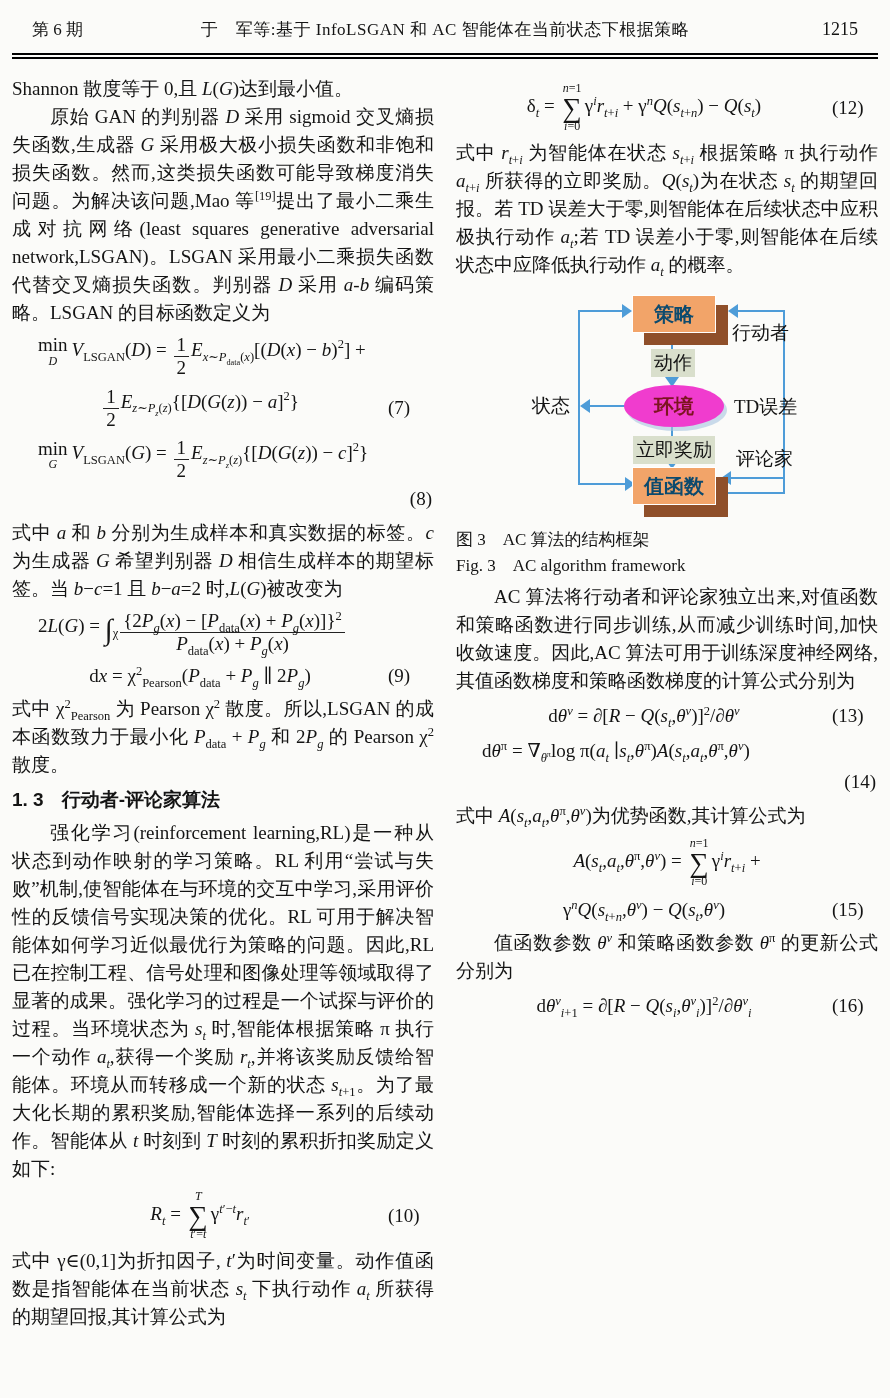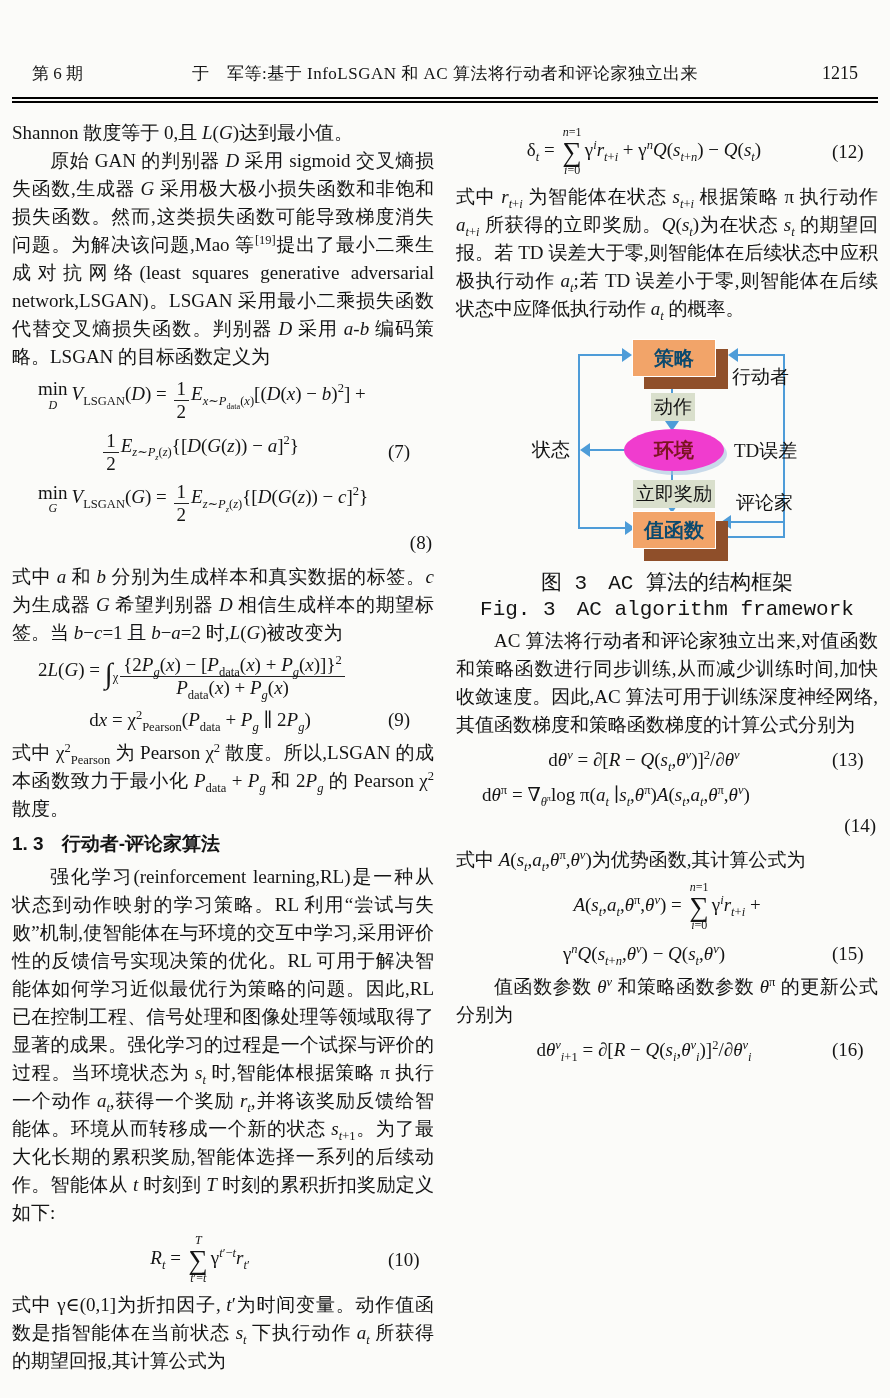--- a/index.html
+++ b/index.html
@@ -4,21 +4,21 @@
 <style>
   * { box-sizing: border-box; }
   html,body { margin:0; padding:0; }
   body {
     width:890px; height:1398px; overflow:hidden;
     background:#fbfbf9; color:#141414;
     font-family:"Liberation Serif","DejaVu Serif",serif;
   }
   .page { padding:10px 10px 0; }
   header { display:flex; align-items:baseline; padding:8px 22px 12px; font-size:17px; }
-  .h-issue { width:120px;margin-top:44px; }
+  .h-issue { width:120px; }
   .h-title { flex:1; text-align:center; letter-spacing:0.5px; }
   .h-page  { width:120px; text-align:right; font-size:18px; }
   .rule { height:6px; border-top:2px solid #000; border-bottom:2px solid #000; margin:0 2px; }
 
   .cols { display:flex; gap:22px; padding:16px 2px 0; }
   .col { width:423px; font-size:19px; line-height:28px; text-align:justify; }
   p { margin:0; text-indent:2em; }
   p.noind { text-indent:0; }
   sub,sup { font-size:66%; line-height:0; }
   i { font-style:italic; }
@@ -56,30 +56,30 @@
   .box3d .side { position:absolute; left:12px; top:10px; width:84px; height:40px; background:var(--box-side); }
   .box3d .face { position:absolute; left:0; top:0; width:84px; height:38px; background:var(--box-face);
                  border:1px solid #fff; display:flex; align-items:center; justify-content:center;
                  font-size:20px; font-weight:bold; color:#0c4a6e; }
   .env { position:absolute; background:var(--ellipse); border-radius:50%;
          display:flex; align-items:center; justify-content:center;
          font-size:20px; font-weight:bold; color:#7c1420;
          box-shadow:3px 4px 0 rgba(168,196,224,.6); }
   .flab { position:absolute; font-size:19px; white-space:nowrap; }
   .flab.bg { background:var(--label-bg); padding:0 3px; }
-  .figcap { text-align:center; font-size:21px; line-height:26px;font-family:Liberation Mono, monospace; }
+  .figcap { text-align:left; font-size:17px; line-height:26px; }
 </style>
 </head>
 <body>
 
 <div class="page">
 
   <header>
     <span class="h-issue">第 6 期</span>
-    <span class="h-title">于　军等:基于 InfoLSGAN 和 AC 算法将行动者和评论家独立出来</span>
+    <span class="h-title">于　军等:基于 InfoLSGAN 和 AC 智能体在当前状态下根据策略</span>
     <span class="h-page">1215</span>
   </header>
   <div class="rule"></div>
 
   <main class="cols">
 
     <section class="col">
       <p class="noind">Shannon 散度等于 0,且 <i>L</i>(<i>G</i>)达到最小值。</p>
       <p>原始 GAN 的判别器 <i>D</i> 采用 sigmoid 交叉熵损失函数,生成器 <i>G</i> 采用极大极小损失函数和非饱和损失函数。然而,这类损失函数可能导致梯度消失问题。为解决该问题,Mao 等<sup>[19]</sup>提出了最小二乘生成对抗网络(least squares generative adversarial network,LSGAN)。LSGAN 采用最小二乘损失函数代替交叉熵损失函数。判别器 <i>D</i> 采用 <i>a</i>-<i>b</i> 编码策略。LSGAN 的目标函数定义为</p>
 

